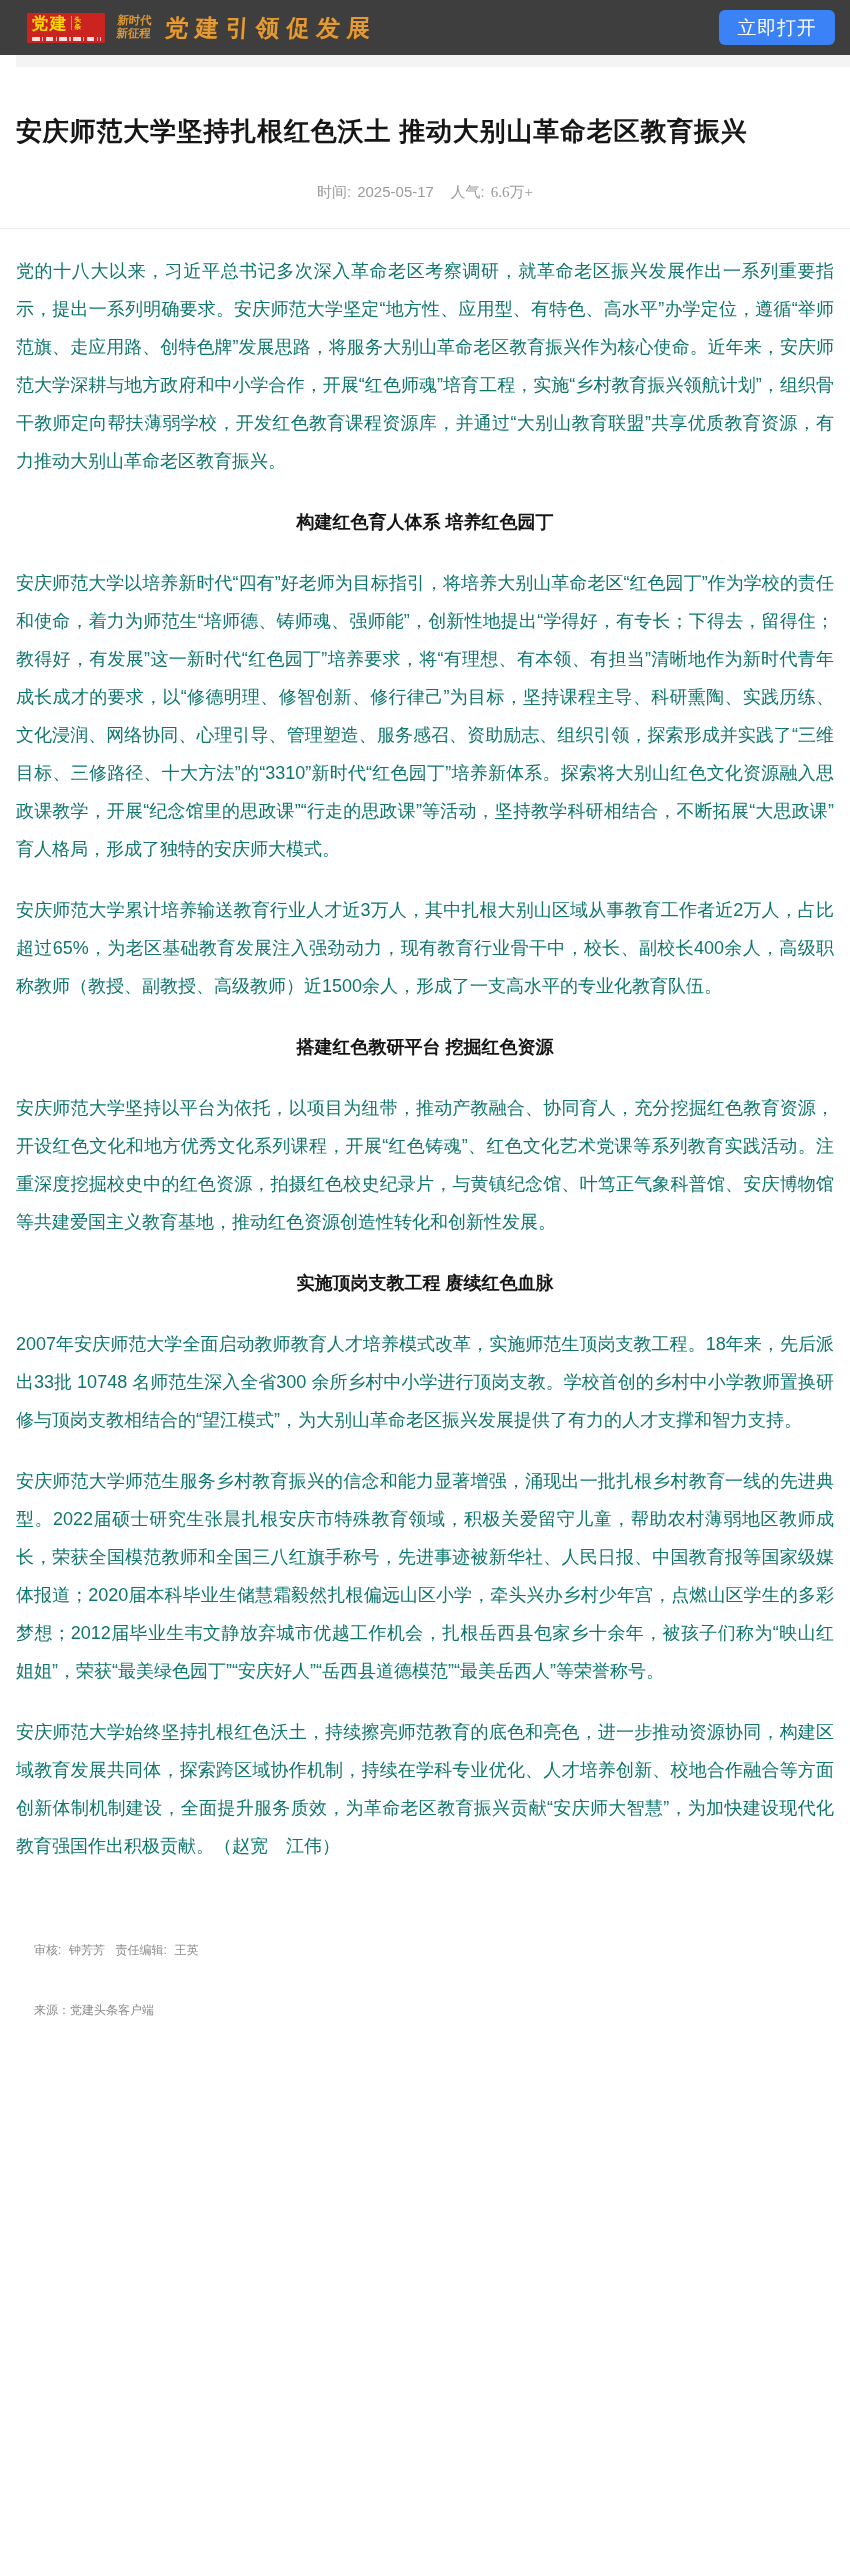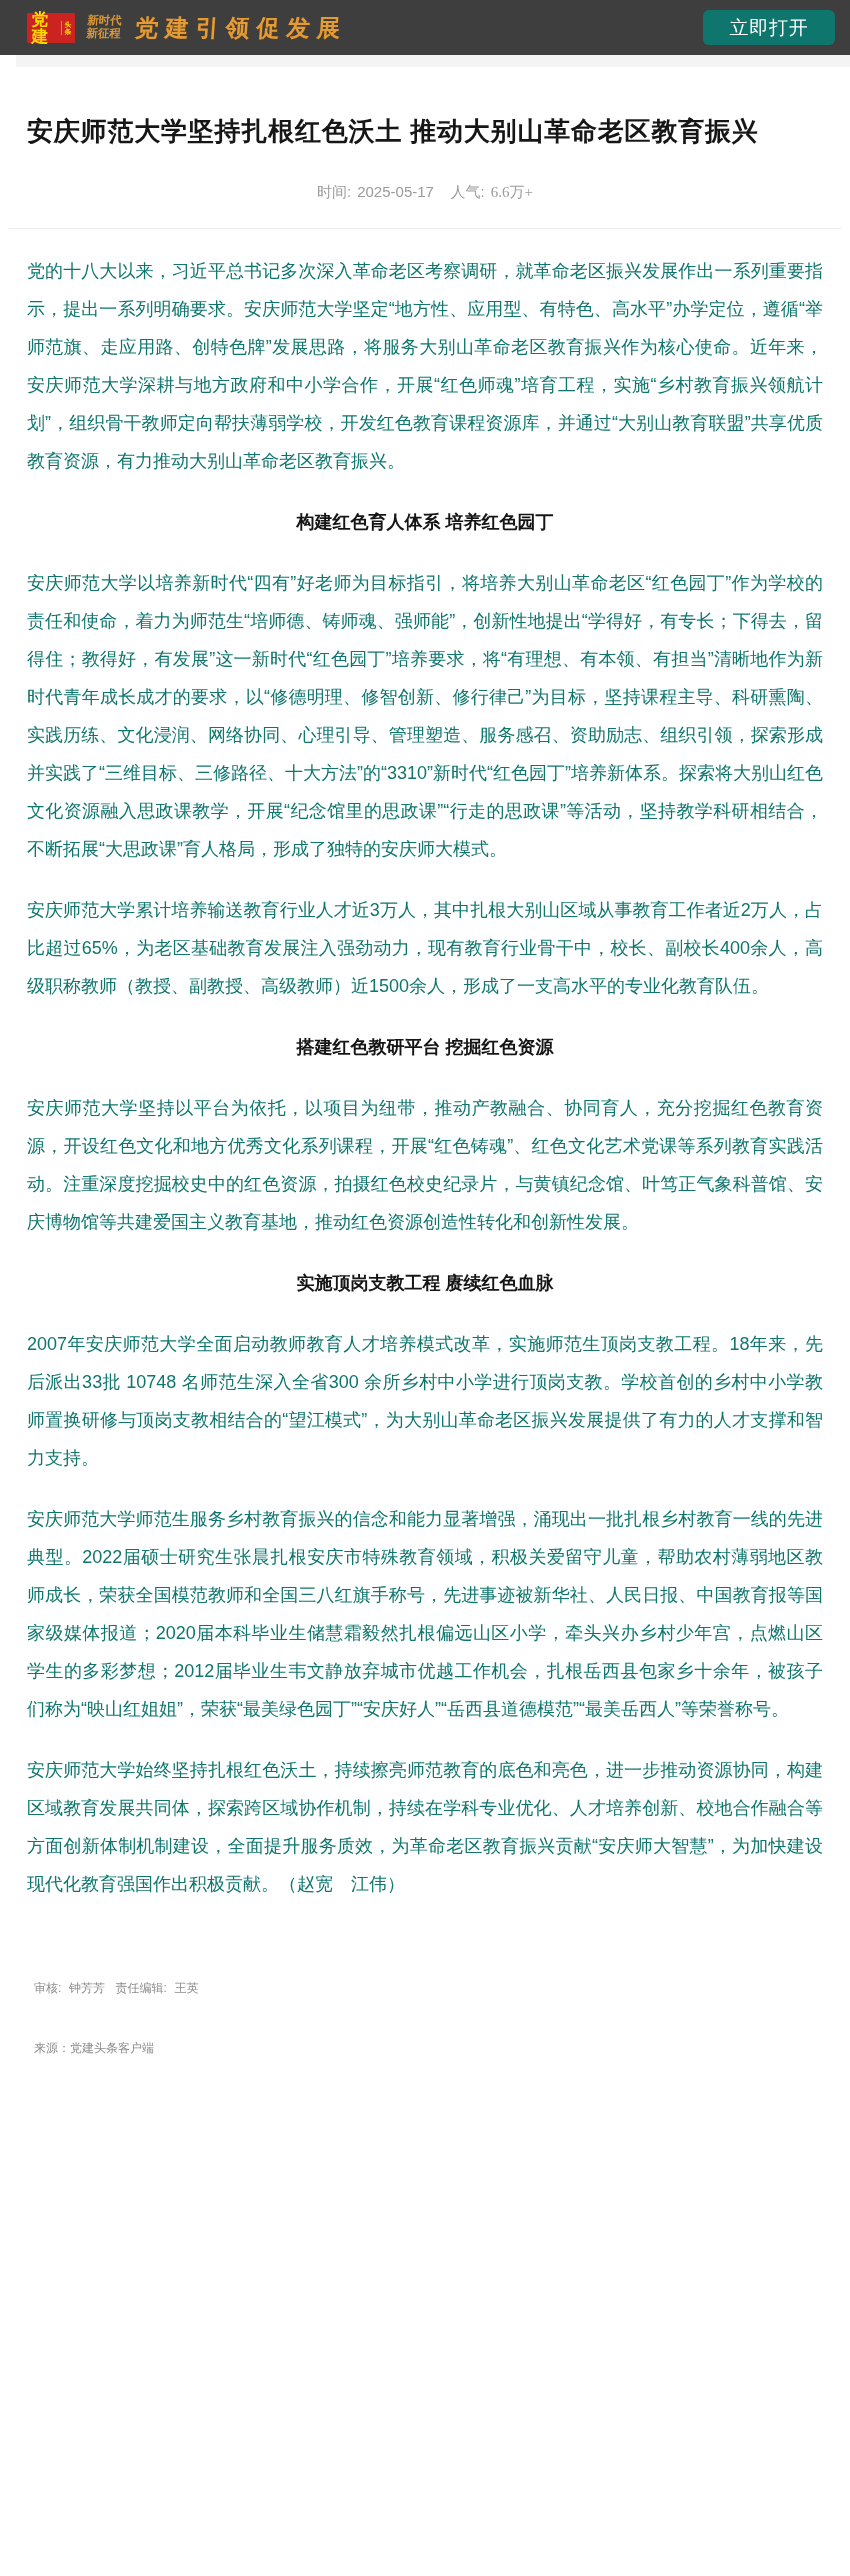--- a/index.html
+++ b/index.html
@@ -8,23 +8,23 @@
   .page { width: 850px; margin: 0 auto; background: #fff; }
 
   
   .topbar {
     height: 55px; background: #3e3e3e;
     display: flex; align-items: center; justify-content: space-between;
     padding: 0 15px;
   }
   .brand { display: flex; align-items: center; }
   .logo-box {
-    width: 48px; height: 30px; background: #cb2420; border-radius: 1.5px;
+    width: 78px; height: 30px; background: #cb2420; border-radius: 1.5px;
     margin-left: 12px; padding: 2.3px 3.8px 1.5px 4.6px;
-    display: flex; flex-direction: row; justify-content: space-between;
+    display: flex; flex-direction: column; justify-content: space-between; text-align: right;
   }
   .logo-top { display: flex; align-items: center; }
   .logo-main {
     color: #ffd900; font-weight: 700; font-size: 16.7px; letter-spacing: 1.5px;
     font-family: "DejaVu Sans", sans-serif; line-height: 1;
   }
   .logo-sub {
     color: #ffd900; font-size: 6.8px; font-weight: 700; line-height: 1.05;
     margin-left: 3px; border-left: 0.8px solid rgba(255,233,0,.6); padding-left: 2.3px;
     white-space: pre-line;
@@ -42,29 +42,29 @@
     font-size: 11.4px; line-height: 1.15; transform: skewX(-4deg);
   }
   .tagline-main {
     margin-left: 13.7px; color: #e39b36; font-family: "DejaVu Serif", serif;
     font-weight: 700; font-size: 23.5px; letter-spacing: 6.8px;
     transform: skewX(-4deg);
     text-shadow: 0.8px 0.8px 0 rgba(120,60,0,.45);
     white-space: nowrap;
   }
   .open-btn {
-    width: 132px; height: 35px; border: none; border-radius: 6px;
-    background: #0f766e; color: #ffffff; font-size: 19px;
+    width: 116px; height: 35px; border: none; border-radius: 6px;
+    background: #3b82f6; color: #ffffff; font-size: 19px;
     font-family: "Liberation Sans", sans-serif; cursor: pointer;
     letter-spacing: 0.8px;
   }
   .substrip { height: 12px; background: #f4f4f4; margin-left: 16px; }
 
   
-  .article { padding: 0 27px; color: #3d3d3d; }
+  .article { padding: 0 16px; color: #3d3d3d; }
   .title {
     margin-top: 46px; font-size: 26px; line-height: 1.45;
     font-weight: 700; color: #161616; letter-spacing: 0.8px;
   }
   .meta {
     margin-top: 32px; text-align: center;
     color: #9b9b9b; font-size: 15px;
   }
   .meta .m-label { margin-right: 6px; }
   .meta .m-val { margin-right: 16.7px; }

